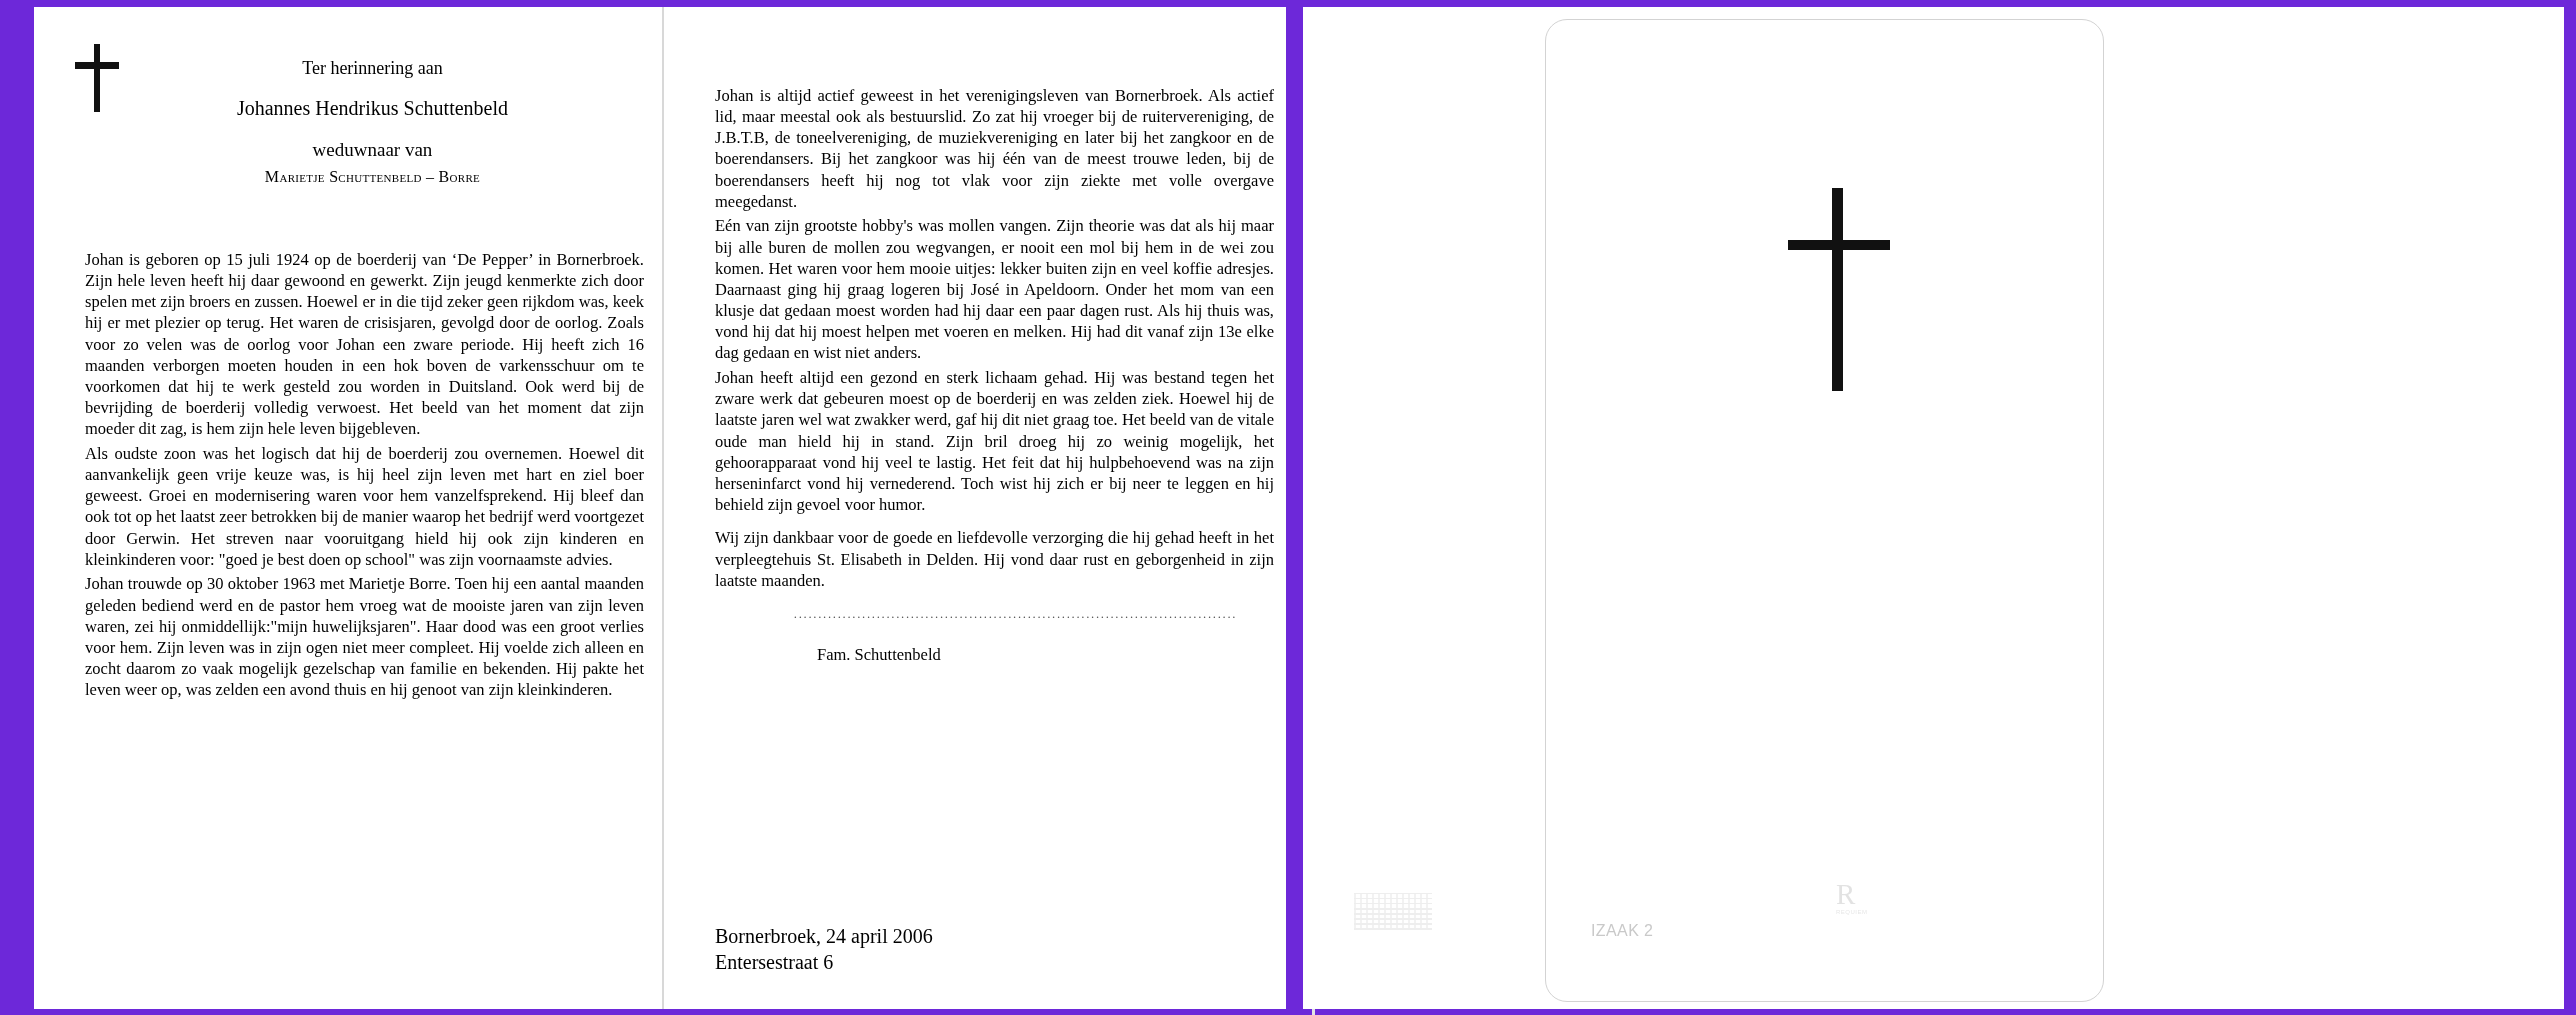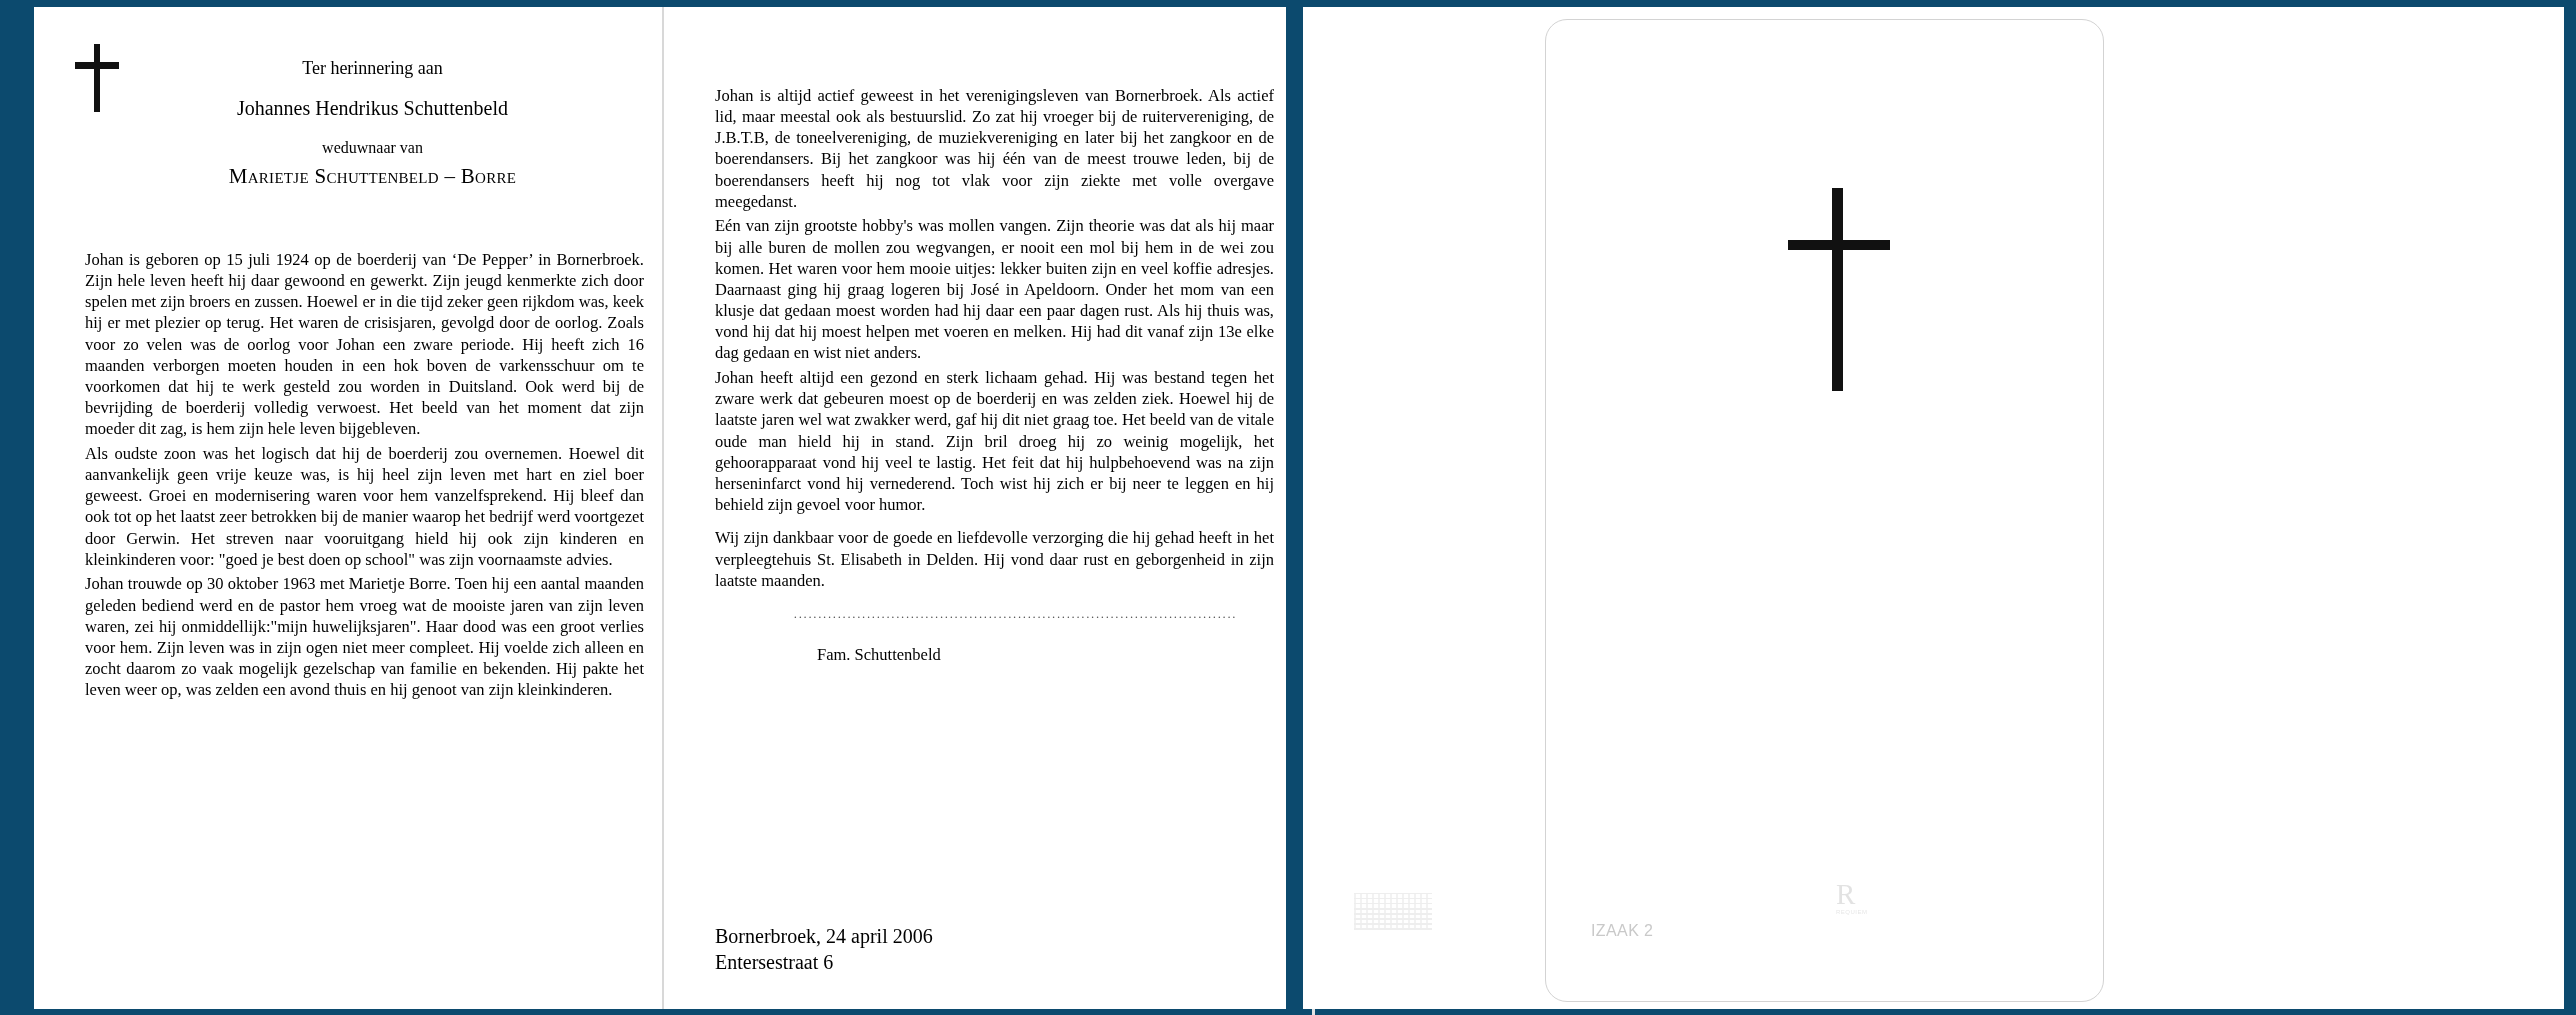--- a/index.html
+++ b/index.html
@@ -11,21 +11,21 @@
     width: 2576px;
     height: 1016px;
     font-family: "Liberation Serif", serif;
     color: #000000;
     overflow: hidden;
   }
   .page {
     position: relative;
     width: 2576px;
     height: 1016px;
-    background: #0c4a6e;
+    background: #6d28d9;
   }
 
   
   .card-scan {
     position: absolute;
     left: 34px;
     top: 6.8px;
     width: 1252px;
     height: 1002px;
     background: #ffffff;
@@ -173,25 +173,25 @@
   .ter-herinnering {
     font-size: 18px;
     margin-bottom: 18.6px;
   }
   .deceased-name {
     font-size: 20px;
     margin-bottom: 18.6px;
     white-space: nowrap;
   }
   .weduwnaar {
+    font-size: 19px;
+    margin-bottom: 6.8px;
+  }
+  .spouse-name {
     font-size: 16px;
-    margin-bottom: 6.8px;
-  }
-  .spouse-name {
-    font-size: 21px;
     font-variant: small-caps;
     letter-spacing: 0.3px;
   }
   .left-body {
     position: absolute;
     left: 51px;
     top: 242px;
     width: 559px;
     font-size: 16.5px;
     line-height: 1.285;

